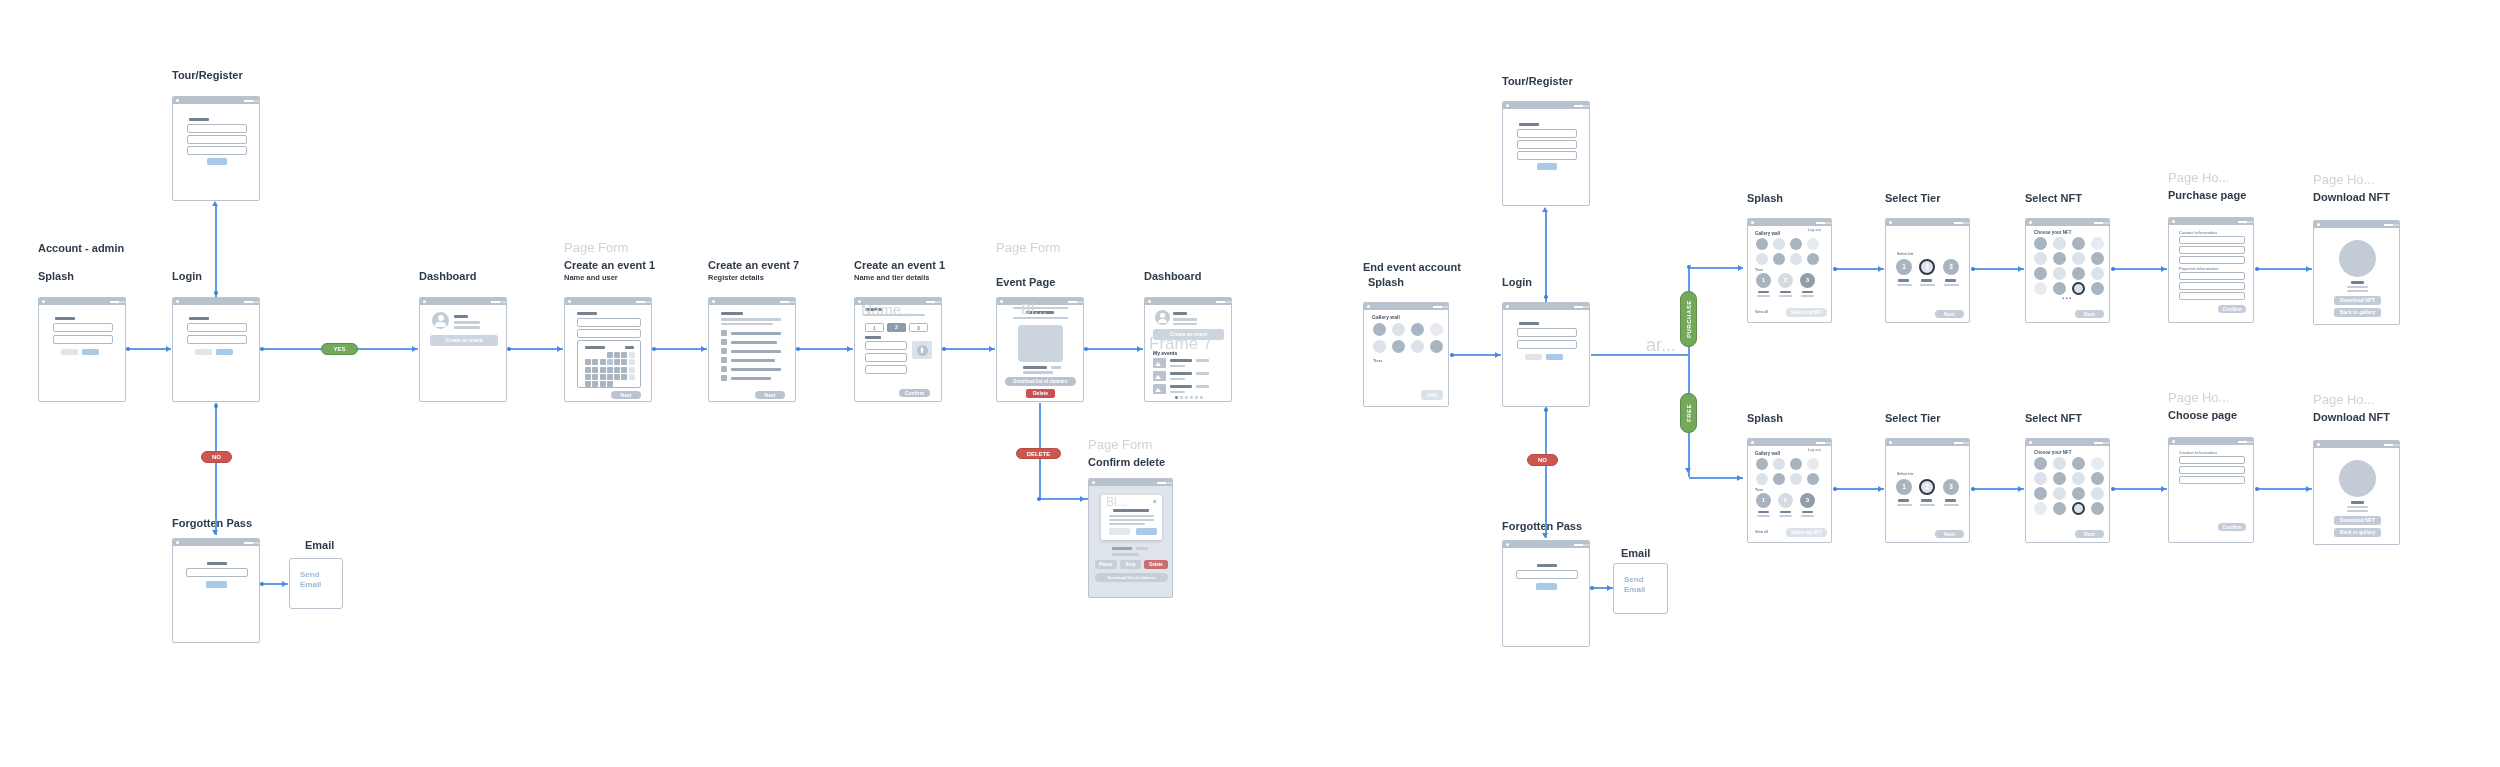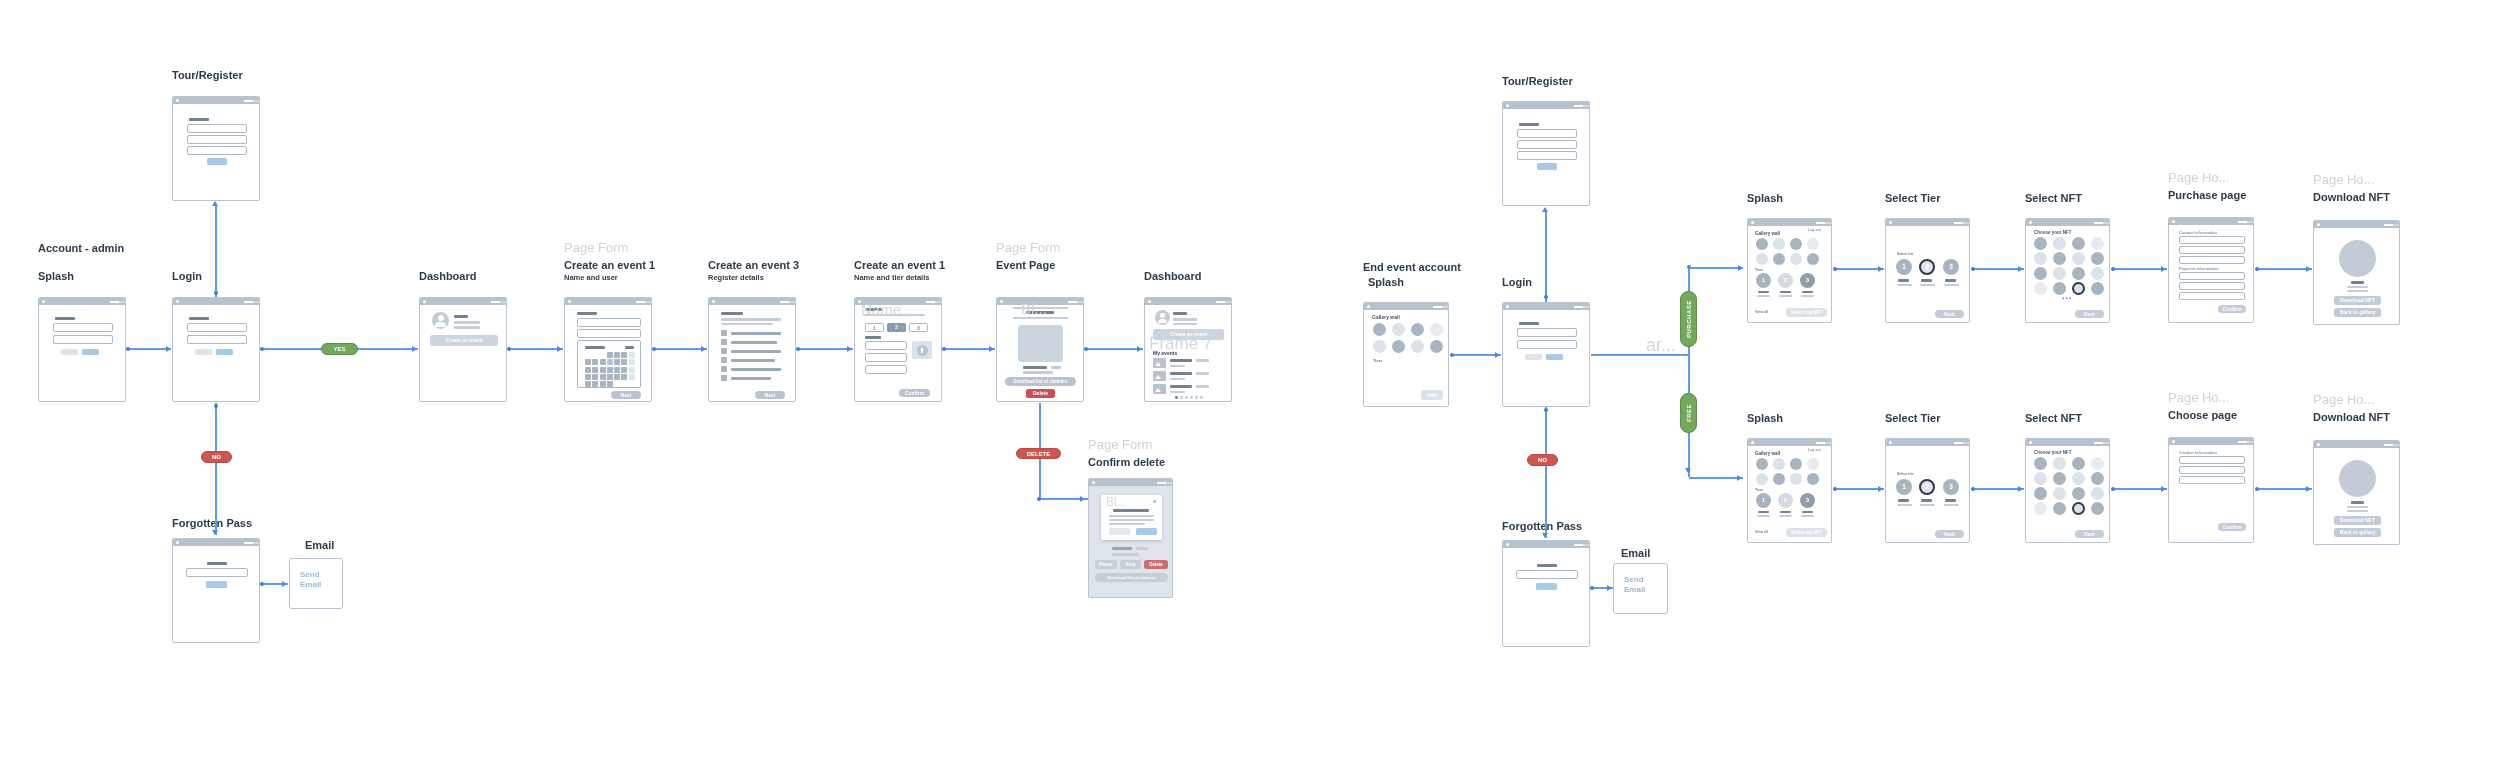--- a/index.html
+++ b/index.html
@@ -130,21 +130,21 @@
             <i class="chip-g" style="position:static;width:6px;height:6px"></i>
           <i class="md" style="position:static;width:6px;height:6px"></i>
             <i class="md" style="position:static;width:6px;height:6px"></i>
             <i class="md" style="position:static;width:6px;height:6px"></i>
             <i class="md" style="position:static;width:6px;height:6px"></i>
         </div>
       </div>
       <div class="btn pill" style="left:46px;top:93px;width:30px;height:8px;font-size:5px;line-height:8px">Next</div>
     </div>
 
-    <div class="fl" style="left:708px;top:259px">Create an event 3</div>
+    <div class="fl" style="left:708px;top:259px">Create an event 7</div>
     <div class="sub" style="left:708px;top:273px">Register details</div>
     <div class="card" style="left:708px;top:297px">
       <div class="card-head"></div>
       <i class="dk" style="left:12px;top:14px;width:22px;height:3px"></i>
       <i class="gy" style="left:12px;top:20px;width:60px;height:2.5px"></i>
       <i class="gy" style="left:12px;top:24.5px;width:52px;height:2.5px"></i>
       <i class="md" style="left:12px;top:32px;width:6px;height:6px"></i>
         <i class="md2" style="left:22px;top:33.5px;width:50px;height:3px"></i>
       <i class="md" style="left:12px;top:41px;width:6px;height:6px"></i>
         <i class="md2" style="left:22px;top:42.5px;width:46px;height:3px"></i>
@@ -175,21 +175,21 @@
       <i class="inp" style="left:10px;top:67px;width:42px;height:9px"></i>
       <div style="position:absolute;left:57px;top:43px;width:20px;height:18px;background:#dce2e9;border-radius:2px">
         <i class="cir" style="left:4.5px;top:3.5px;width:11px;height:11px;background:#b7c2ce"></i>
         <i style="left:8px;top:6px;width:0;height:0;border-left:2px solid transparent;border-right:2px solid transparent;border-bottom:3.5px solid #fff"></i>
         <i style="left:9.3px;top:8.5px;width:1.4px;height:3px;background:#fff"></i>
       </div>
       <div class="btn pill" style="left:44px;top:91px;width:31px;height:8px;font-size:5px;line-height:8px">Confirm</div>
     </div>
 
     <div class="ghost" style="left:996px;top:240px">Page Form</div>
-    <div class="fl" style="left:996px;top:259px">Event Page</div>
+    <div class="fl" style="left:996px;top:276px">Event Page</div>
     <div class="card" style="left:996px;top:297px">
       <div class="card-head"></div>
       <i class="gy" style="left:16px;top:9px;width:55px;height:2px"></i>
       <i class="dk" style="left:29px;top:13px;width:28px;height:3px"></i>
       <i class="gy" style="left:16px;top:19px;width:55px;height:2px"></i>
       <div class="wm" style="left:24px;top:2px;font-size:15px">Bl...</div>
       <i style="left:21px;top:27px;width:45px;height:37px;background:#ccd5de;border-radius:4px"></i>
       <i class="dk" style="left:26px;top:68px;width:24px;height:3px"></i>
       <i class="gy" style="left:54px;top:68px;width:10px;height:2.5px"></i>
       <i class="gy" style="left:26px;top:73px;width:30px;height:2.5px"></i>

